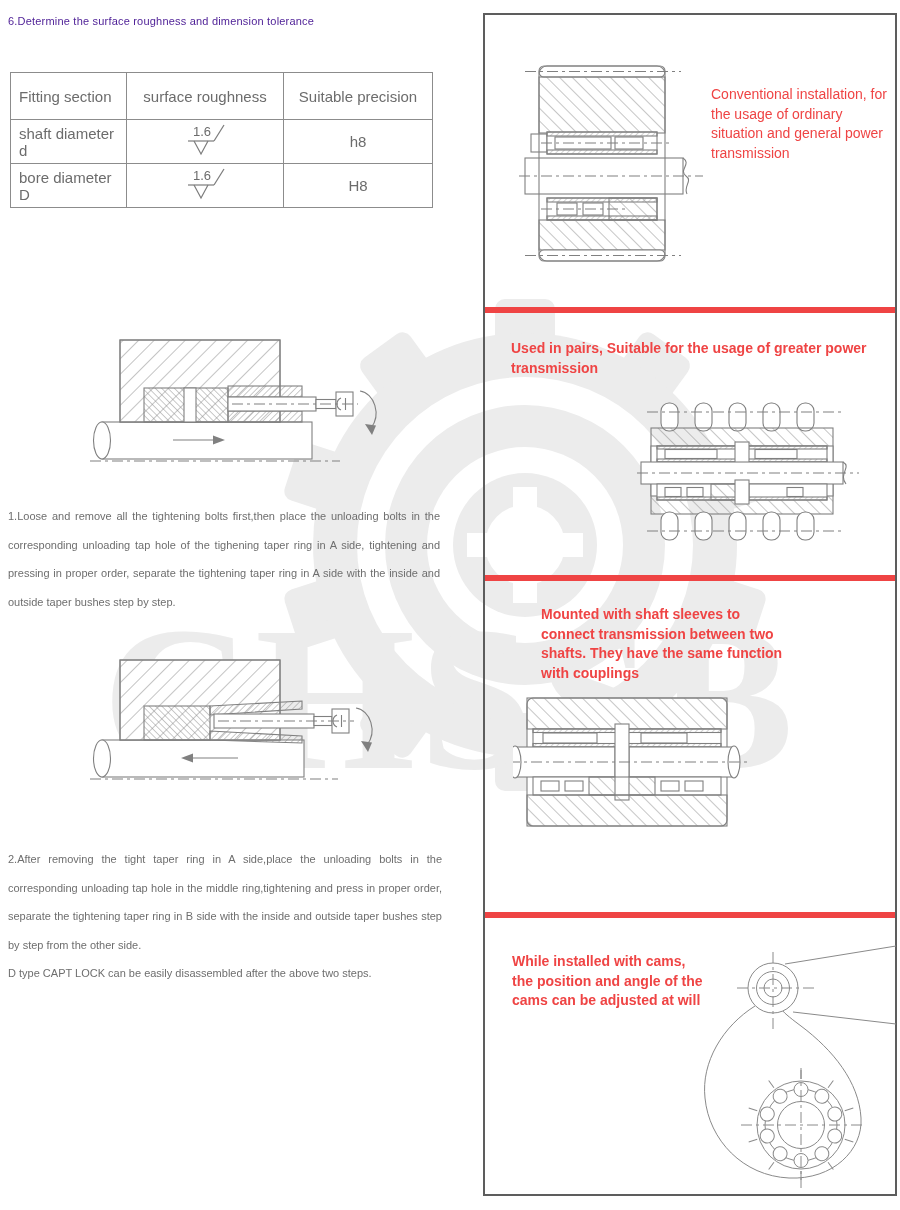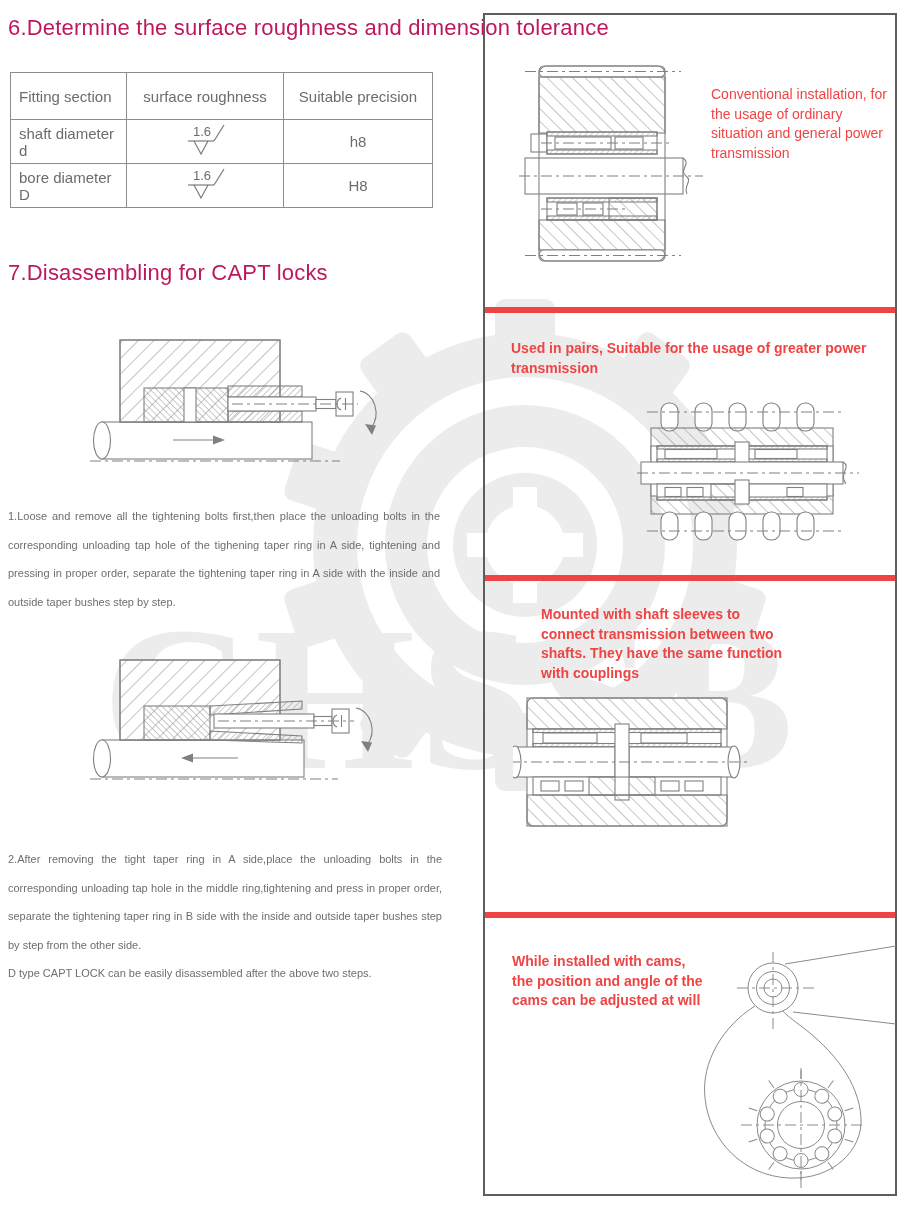--- a/index.html
+++ b/index.html
@@ -1,21 +1,21 @@
 <!DOCTYPE html>
 <html><head>
 <meta charset="utf-8">
 <style>
   html,body{margin:0;padding:0;background:#fff;}
   .page{position:relative;width:900px;height:1210px;background:#fff;overflow:hidden;
         font-family:"Liberation Sans","DejaVu Sans",sans-serif;color:#6f6f6f;}
   .abs{position:absolute;}
   .wm{position:absolute;left:0;top:0;z-index:0;pointer-events:none;}
   .content{position:absolute;left:0;top:0;width:900px;height:1210px;z-index:1;}
-  .heading{font-size:22px;letter-spacing:.2px;color:#be185d;white-space:nowrap;}
+  .heading{font-size:11px;letter-spacing:.2px;color:#4c1d95;white-space:nowrap;}
   table.tol{border-collapse:collapse;table-layout:fixed;background:transparent;}
   table.tol td,table.tol th{border:1.6px solid #8c8c8c;font-weight:normal;font-size:15px;
         color:#6c6c6c;padding:0 8px;background:#fff;}
   .c{text-align:center;}
   .para{font-size:11px;line-height:28.5px;text-align:justify;color:#6e6e6e;}
   .para p{margin:0;}
   .rpanel{position:absolute;left:483px;top:13px;width:414px;height:1183px;
         border:2px solid #5d5d5d;box-sizing:border-box;background:transparent;}
   .rp-section{position:absolute;left:0;width:410px;box-sizing:border-box;}
   .rp-sep{border-top:6px solid #ef4444;font-weight:bold;}
@@ -93,21 +93,20 @@
               <line x1="32" y1="18" x2="42" y2="2"></line>
             </g>
             <text x="11" y="13" font-size="13" fill="#6c6c6c">1.6</text>
           </svg>
         </td>
         <td class="c">H8</td>
       </tr>
     </tbody>
       </table>
 
-    <div class="abs heading" style="left:8px;top:260px;">7.Disassembling for CAPT locks</div>
 
     <svg class="abs" style="left:88px;top:328px;" width="300" height="165" viewBox="0 0 300 165">
       <defs>
         <pattern id="pa1" width="11" height="11" patternUnits="userSpaceOnUse" patternTransform="rotate(45)">
           <line x1="0" y1="0" x2="0" y2="11" stroke="#8a8a8a" stroke-width="1"></line>
           </pattern>
         <pattern id="pa2" width="4.5" height="4.5" patternUnits="userSpaceOnUse" patternTransform="rotate(-45)">
           <line x1="0" y1="0" x2="0" y2="4.5" stroke="#8a8a8a" stroke-width="0.9"></line>
           </pattern>
         <pattern id="pa3" width="4.5" height="4.5" patternUnits="userSpaceOnUse" patternTransform="rotate(45)">

